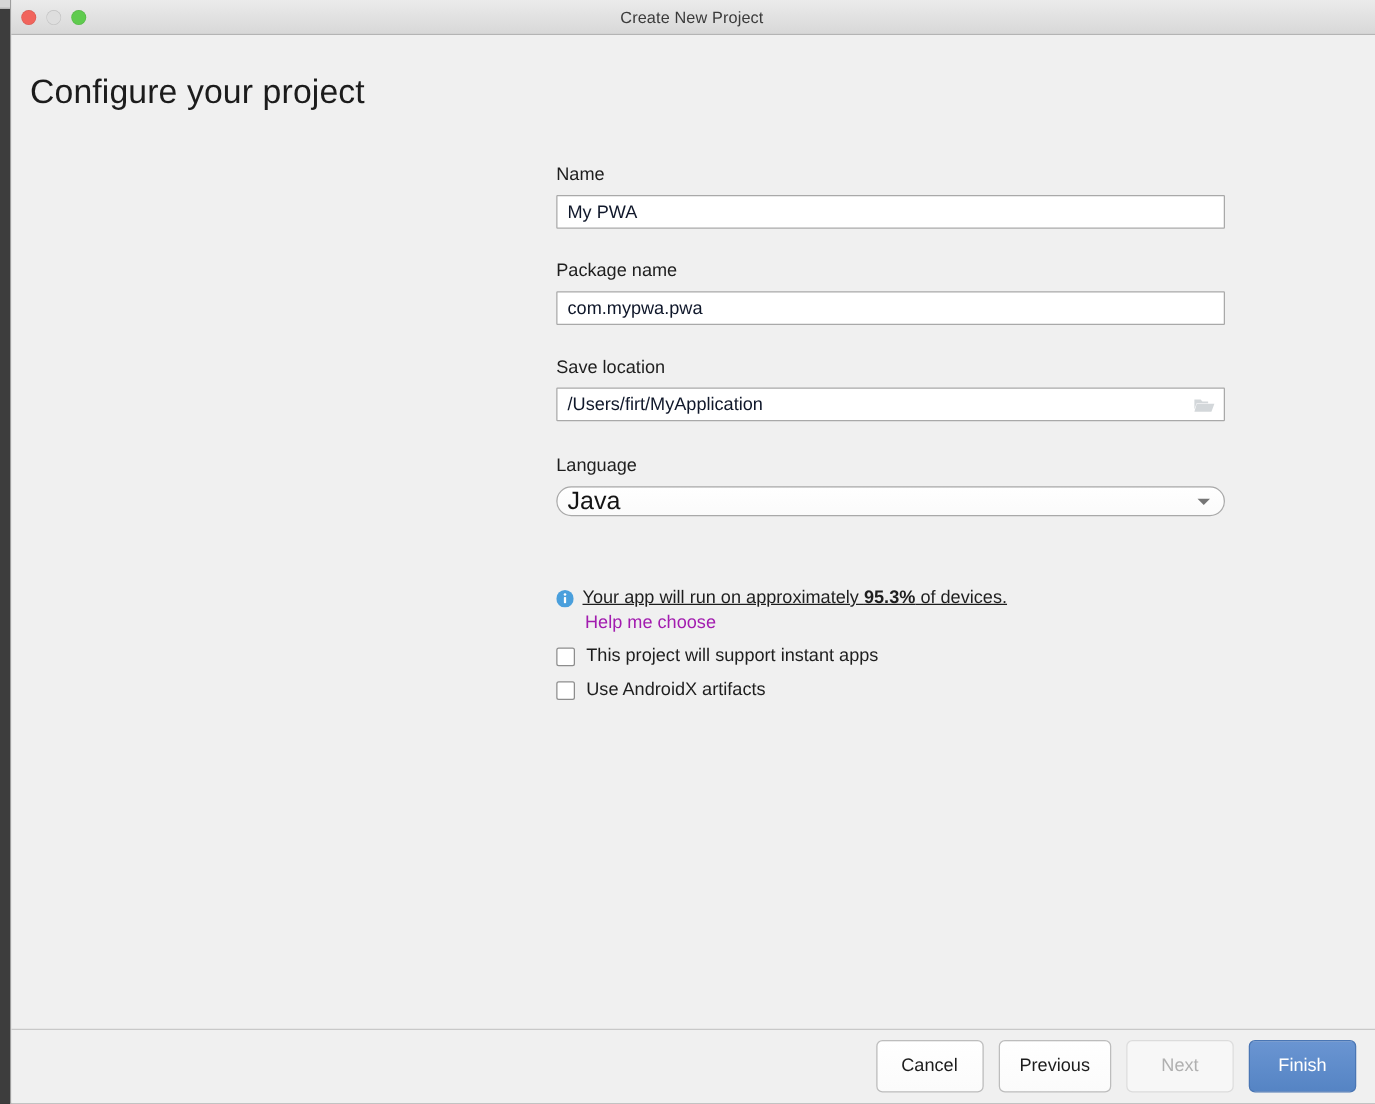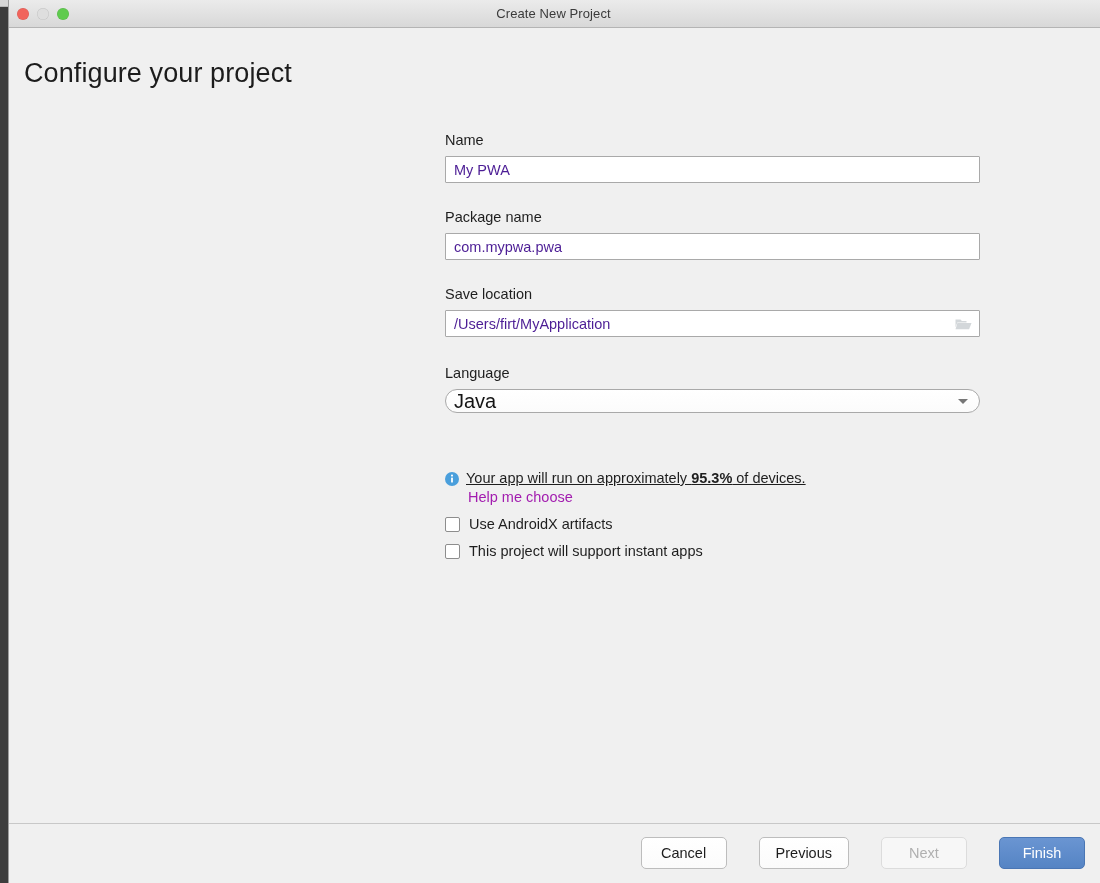--- a/index.html
+++ b/index.html
@@ -123,21 +123,21 @@
     display: block;
   }
   .textinput {
     box-sizing: border-box;
     width: 535px;
     height: 27px;
     background: #ffffff;
     border: 1px solid #a9a9a9;
     border-radius: 1px;
     font-size: 14.5px;
-    color: #4c1d95;
+    color: #0f172a;
     padding: 0 8px;
     display: flex;
     align-items: center;
   }
   .textinput .val { flex: 1; }
 
   
   .folder-btn {
     width: 20px; height: 18px;
     display: flex;
@@ -224,35 +224,34 @@
     height: 58px;
     background: #f0f0f0;
     display: flex;
     align-items: center;
     justify-content: flex-end;
     padding-right: 15px;
     gap: 12px;
     box-sizing: border-box;
   }
   .btn {
-    height: 32px;
+    height: 42px;
     min-width: 86px;
     padding: 0 16px;
     box-sizing: border-box;
     border-radius: 5px;
     font-size: 14.5px;
     display: flex;
     align-items: center;
     justify-content: center;
     border: 1px solid #bdbdbd;
     background: linear-gradient(to bottom, #ffffff 0%, #fbfbfb 100%);
     color: #1c1c1c;
     cursor: pointer;
     user-select: none;
-    margin-left: 20px;
   }
   .btn.disabled {
     color: #b0b0b0;
     background: #f7f7f7;
     border-color: #dcdcdc;
     cursor: default;
   }
   .btn.primary {
     background: linear-gradient(to bottom, #6a95d2 0%, #5584c4 100%);
     border: 1px solid #4a76b4;
@@ -342,25 +341,25 @@
             <rect x="6.1" y="5.6" width="1.8" height="5" rx=".6" fill="#ffffff"></rect>
             <circle cx="7" cy="3.6" r="1.05" fill="#ffffff"></circle>
           </svg>
         </span>
         <span><span>Your app will run on approximately </span><span class="pct">95.3%</span><span> of devices.</span></span>
       </div>
       <div id="help-link">Help me choose</div>
 
       <div class="checkrow">
         <span class="cbox"></span>
-        <span>Use AndroidX artifacts</span>
+        <span>This project will support instant apps</span>
       </div>
       <div class="checkrow">
         <span class="cbox"></span>
-        <span>This project will support instant apps</span>
+        <span>Use AndroidX artifacts</span>
       </div>
 
     </div>
   </div>
 
   <div id="footer">
     <div class="btn">Cancel</div>
     <div class="btn">Previous</div>
     <div class="btn disabled">Next</div>
     <div class="btn primary">Finish</div>

